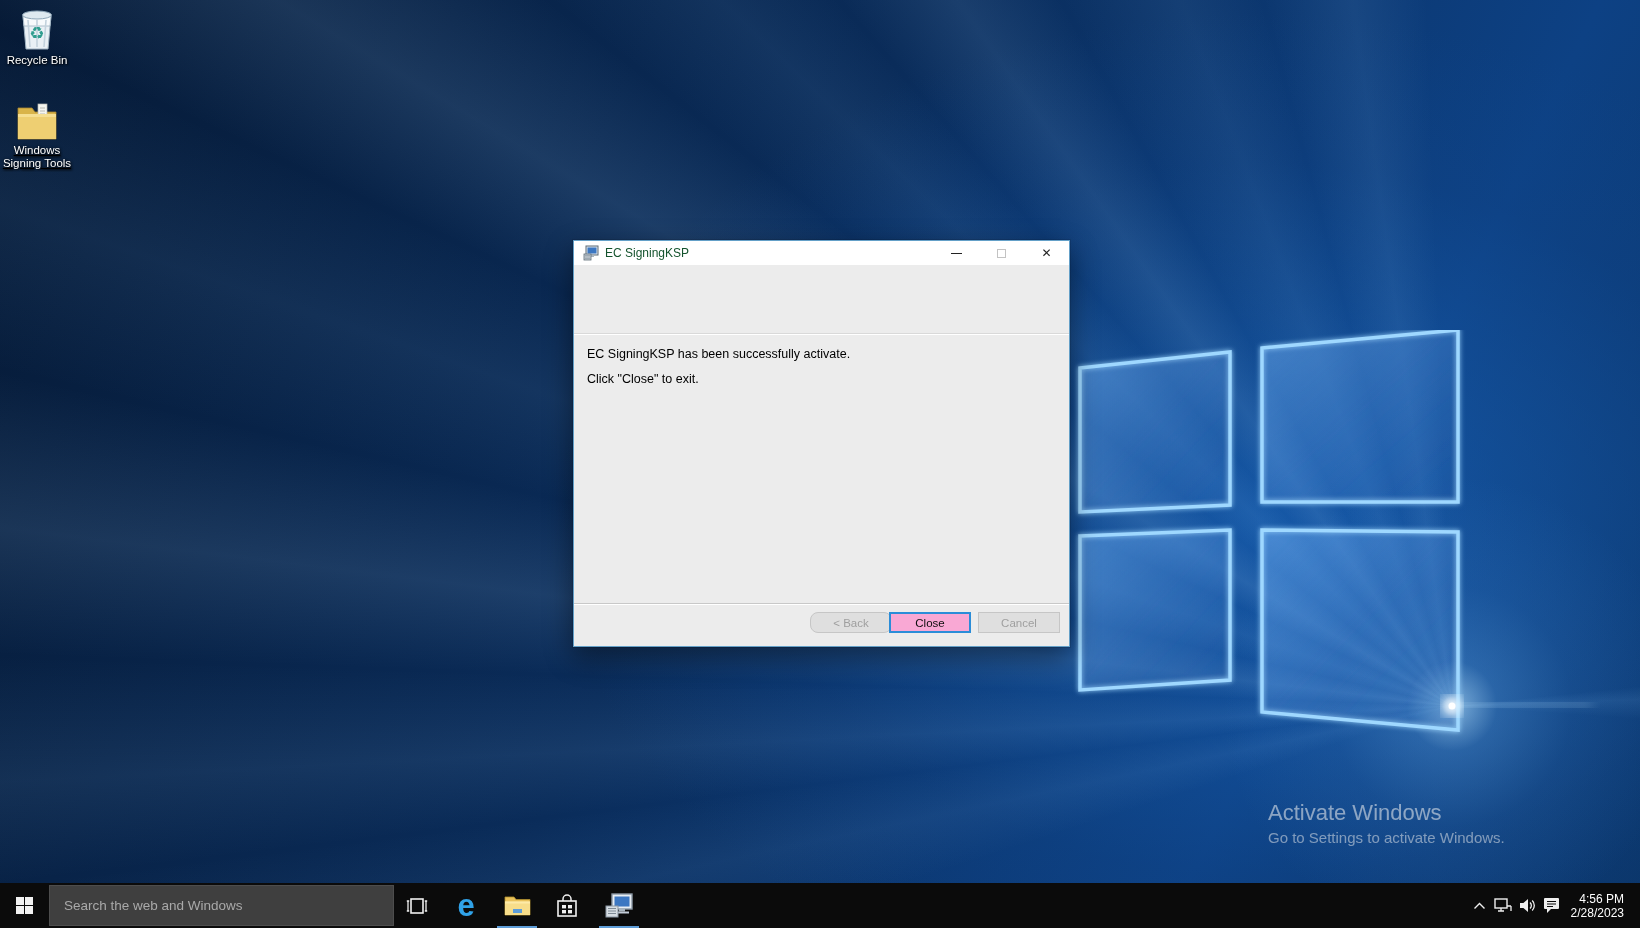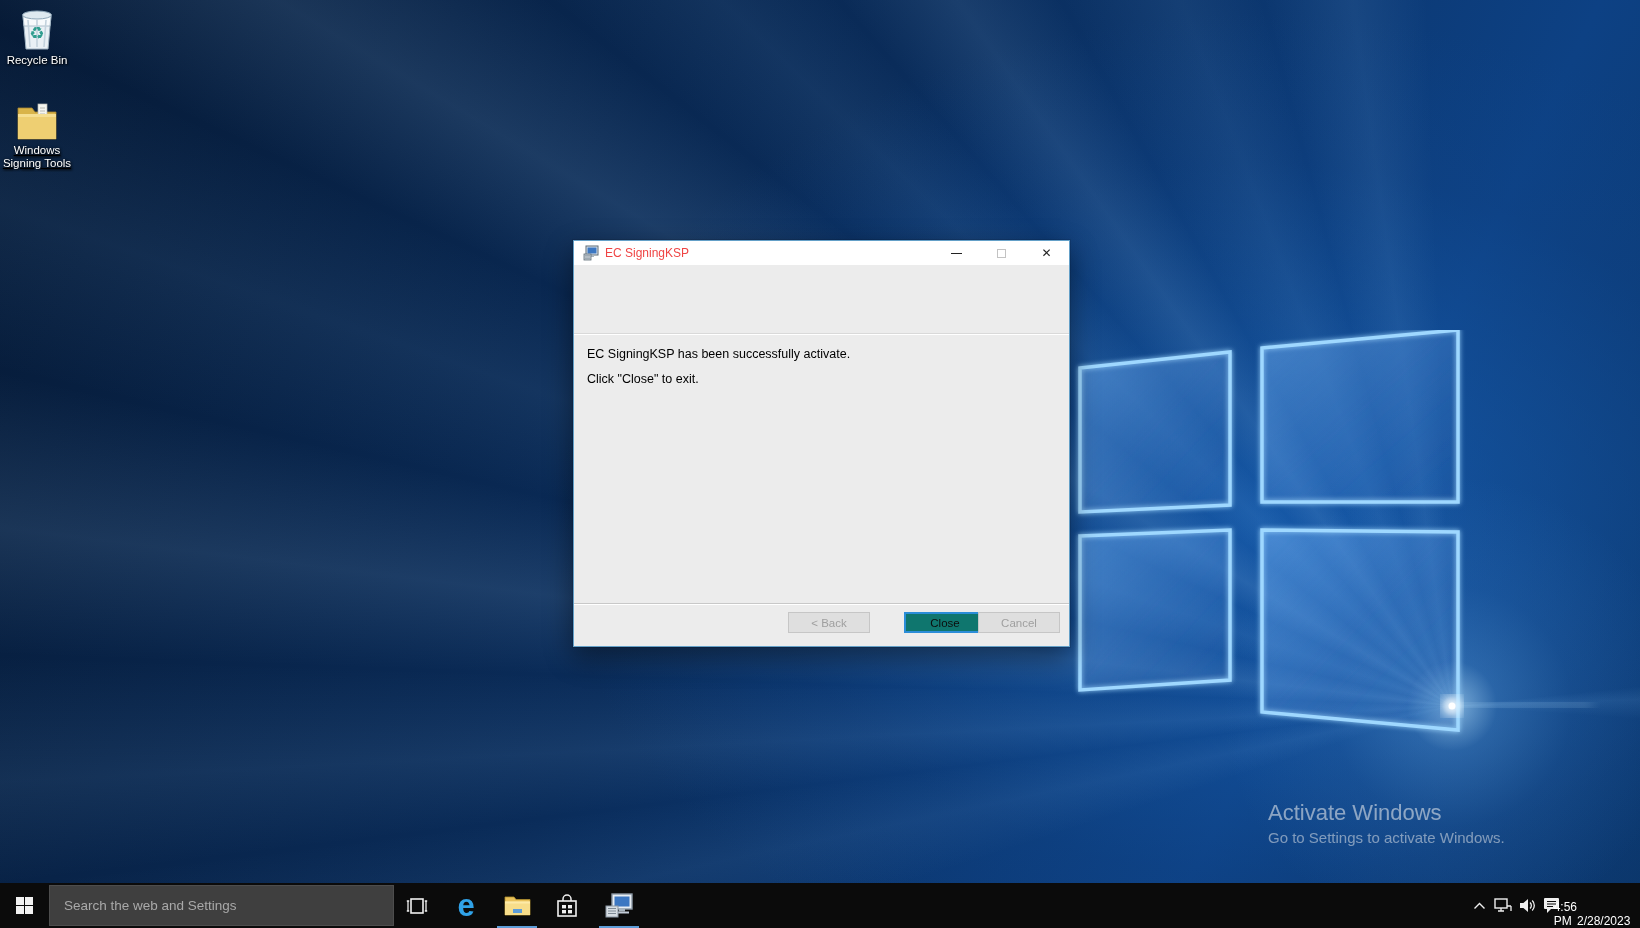--- a/index.html
+++ b/index.html
@@ -44,41 +44,41 @@
   .wm-sub { margin-top:3px; font-size:15px; color:rgba(240,240,240,0.50); }
 
   
   .dialog {
     position:absolute; left:573px; top:240px; width:497px; height:407px;
     background:#ececec; border:1px solid #64a0c8;
     box-shadow:0 10px 26px rgba(0,0,0,0.45), 0 0 0 1px rgba(0,0,0,0.10);
   }
   .titlebar { position:absolute; left:0; top:0; width:100%; height:24px; background:#ffffff; display:flex; align-items:center; }
   .titlebar-icon { margin-left:9px; }
-  .titlebar-text { margin-left:6px; font-size:12px; color:#ef4444; }
+  .titlebar-text { margin-left:6px; font-size:12px; color:#14532d; }
   .win-controls { position:absolute; right:0; top:0; height:24px; display:flex; }
   .win-ctl { width:45px; height:24px; display:flex; align-items:center; justify-content:center; }
   .ctl-min-bar { width:11px; height:1px; background:#222; display:block; }
   .ctl-max-box { width:9px; height:9px; border:1px solid #c3c3c3; display:block; }
   .ctl-close-x { font-size:12px; color:#222; line-height:1; }
   .dlg-header { position:absolute; left:0; top:24px; width:100%; height:68px; background:#ffffff; }
   .dlg-heading { position:absolute; left:13px; top:20px; font-size:15.5px; font-weight:bold; color:#000; letter-spacing:0.2px; }
   .dlg-header-icon { position:absolute; right:28px; top:12px; }
   .dlg-sep { position:absolute; left:0; top:92px; width:100%; height:2px; background:#d9d9d9; border-bottom:1px solid #ffffff; }
   .dlg-msg1 { position:absolute; left:13px; top:106px; font-size:12.5px; color:#000; }
   .dlg-msg2 { position:absolute; left:13px; top:131px; font-size:12.5px; color:#000; }
   .dlg-groove { position:absolute; left:0; top:362px; width:100%; height:0; border-top:1px solid #c8c8c8; border-bottom:1px solid #ffffff; }
   .dlg-btn {
     position:absolute; top:371px; width:82px; height:21px; font-size:11.5px;
     display:flex; align-items:center; justify-content:center;
     background:#dfdfdf; border:1px solid #c6c6c6; color:#9f9f9f;
     font-family:"Liberation Sans", sans-serif;
   }
-  .btn-back { left:214px; }
-  .btn-close { left:330px; background:#0f766e; border:2px solid #2b8dd8; color:#0d0d0d; }
+  .btn-back { left:236px;border-radius:8px; }
+  .btn-close { left:315px; background:#f9a8d4; border:2px solid #2b8dd8; color:#0d0d0d; }
   .btn-cancel { left:404px;text-align:center; }
 
   
   .taskbar { position:absolute; left:0; top:883px; width:1640px; height:45px; background:#0b0b0b; }
   .tb-btn { position:absolute; top:0; height:45px; display:flex; align-items:center; justify-content:center; }
   .start-btn { left:0; width:48px; }
   .start-grid { width:17px; height:17px; display:grid; grid-template-columns:8px 8px; grid-template-rows:8px 8px; gap:1px; }
   .start-grid span { background:#f2f2f2; }
   .search-box {
     position:absolute; left:49px; top:2px; width:345px; height:41px;
@@ -89,21 +89,21 @@
   .app-edge { left:443px; width:46px; }
   .app-explorer { left:494px; width:46px; }
   .app-store { left:544px; width:46px; }
   .app-installer { left:596px; width:46px; }
   .edge-e { font-size:31px; font-weight:bold; color:#30a2e8; line-height:1; }
   .open-underline { position:absolute; left:3px; right:3px; bottom:0; height:2px; background:#5e9dd8; }
   .tray-btn { position:absolute; top:0; width:24px; height:45px; display:flex; align-items:center; justify-content:center; }
   .tray-chevron { left:1467px; } .tray-network { left:1491px; }
   .tray-volume { left:1515px; } .tray-action { left:1539px; }
   .tray-clock { position:absolute; left:1560px; top:0; width:68px; height:45px;
-    display:flex; flex-direction:row; align-items:flex-end; justify-content:center; padding-right:4px; }
+    display:flex; flex-direction:column; align-items:flex-end; justify-content:center; padding-right:4px; }
   .clock-line { font-size:12px; line-height:14px; color:#ffffff; }
 </style>
 </head>
 <body>
 
 <div class="screen">
 
   <div class="wallpaper">
     <svg class="win-logo" width="540" height="500" viewBox="0 0 540 500">
       <defs>
@@ -200,21 +200,21 @@
     <div class="tb-btn start-btn">
       <div class="start-grid">
           <span></span>
           <span></span>
           <span></span>
           <span></span>
         </div>
     </div>
 
     <div class="search-box">
-      <span class="search-text">Search the web and Settings</span>
+      <span class="search-text">Search the web and Windows</span>
     </div>
 
     <div class="tb-btn app-taskview">
       <svg width="22" height="16" viewBox="0 0 22 16">
         <rect x="5" y="1" width="12" height="14" fill="none" stroke="#f0f0f0" stroke-width="1.6"></rect>
         <path d="M2,3 L2,13 M0.8,3 L3.2,3 M0.8,13 L3.2,13" stroke="#f0f0f0" stroke-width="1.3"></path>
         <path d="M20,3 L20,13 M18.8,3 L21.2,3 M18.8,13 L21.2,13" stroke="#f0f0f0" stroke-width="1.3"></path>
       </svg>
     </div>
 

